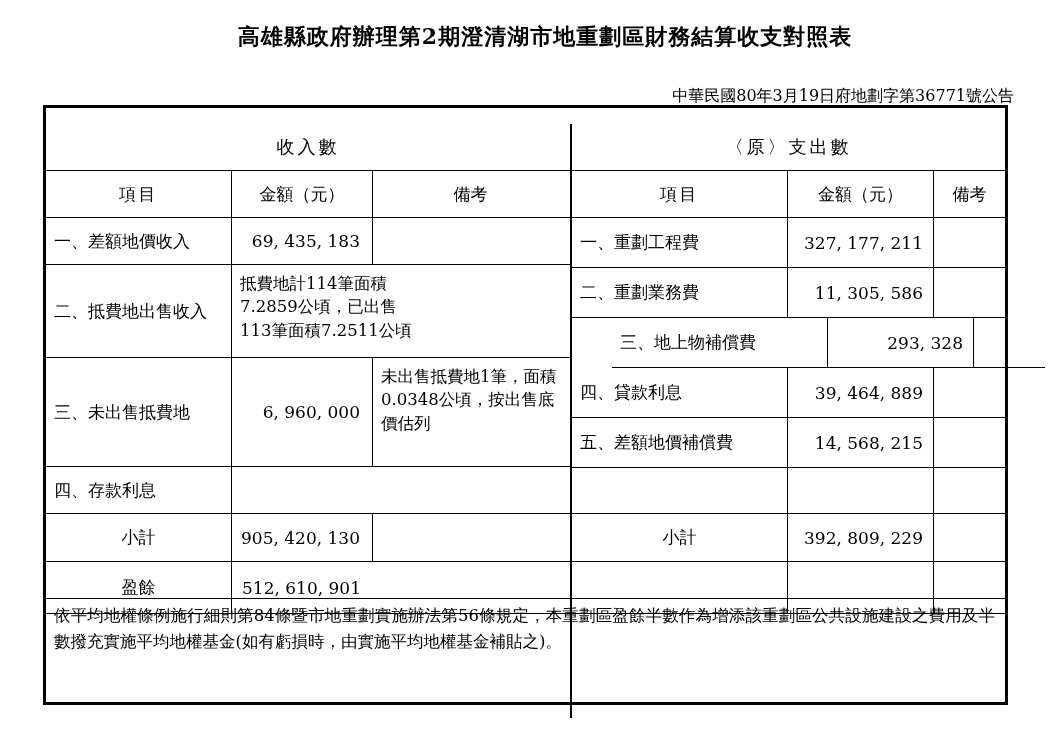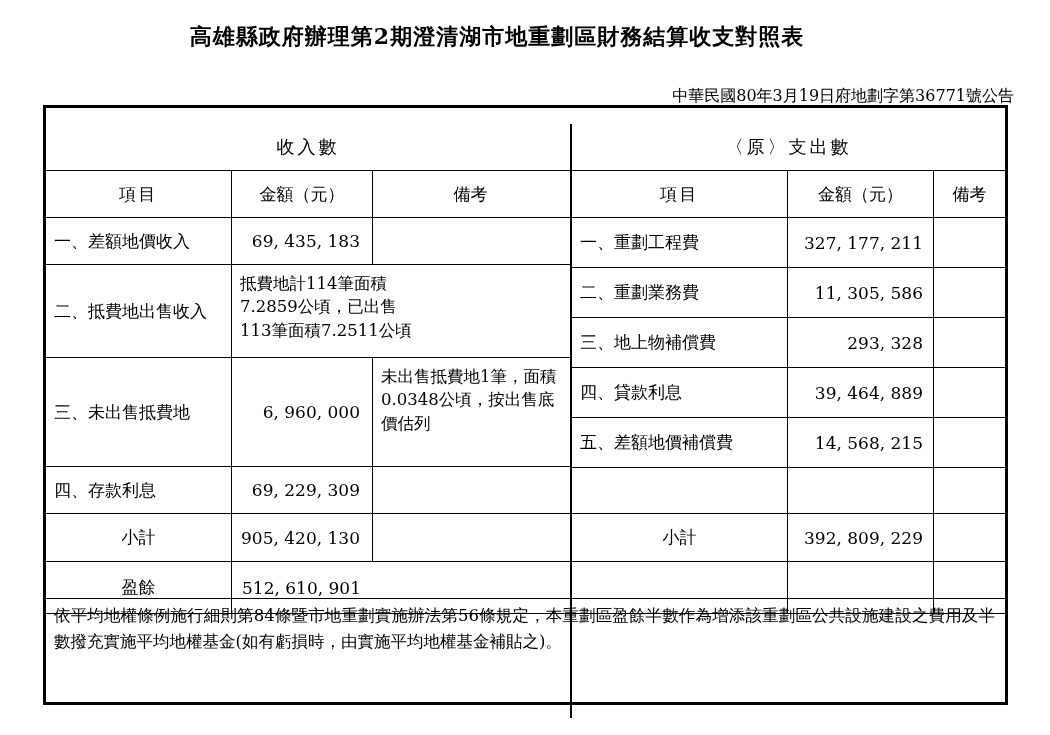--- a/index.html
+++ b/index.html
@@ -27,20 +27,21 @@
   .doc-title {
     position: absolute;
     left: 0;
     top: 22px;
     width: 994px;
     text-align: center;
     font-size: 22px;
     font-weight: bold;
     letter-spacing: 1px;
     white-space: nowrap;
+    padding-left: 48px;
   }
 
   
   .announce {
     position: absolute;
     right: 36px;
     top: 86px;
     font-size: 16px;
     white-space: nowrap;
   }
@@ -169,21 +170,20 @@
       <div class="row" style="top:234px; height:109px;">
         <div class="cell vline c-item-l">三、未出售抵費地</div>
         <div class="cell vline c-amt-l">6, 960, 000</div>
         <div class="cell c-rem-l" style="align-items:flex-start;padding-top:7px;">
           <span class="remark-text">未出售抵費地1筆，面積0.0348公頃，按出售底價估列</span>
         </div>
       </div>
 
       <div class="row" style="top:343px; height:47px;">
         <div class="cell vline c-item-l">四、存款利息</div>
-        <div class="cell vline c-amt-l">69, 229, 309</div>
         <div class="cell c-rem-l"></div>
       </div>
 
       <div class="row" style="top:390px; height:48px;">
         <div class="cell vline center c-item-l">小計</div>
         <div class="cell vline c-amt-l">905, 420, 130</div>
         <div class="cell c-rem-l"></div>
       </div>
 
       <div class="row" style="top:438px; height:52px;">
@@ -210,21 +210,21 @@
         <div class="cell vline c-amt-r">327, 177, 211</div>
         <div class="cell c-rem-r"></div>
       </div>
 
       <div class="row" style="top:144px; height:50px;">
         <div class="cell vline c-item-r">二、重劃業務費</div>
         <div class="cell vline c-amt-r">11, 305, 586</div>
         <div class="cell c-rem-r"></div>
       </div>
 
-      <div class="row" style="top:194px; height:50px;">
+      <div class="row" style="top:194px; height:50px;margin-left:40px;">
         <div class="cell vline c-item-r">三、地上物補償費</div>
         <div class="cell vline c-amt-r">293, 328</div>
         <div class="cell c-rem-r"></div>
       </div>
 
       <div class="row" style="top:244px; height:50px;">
         <div class="cell vline c-item-r">四、貸款利息</div>
         <div class="cell vline c-amt-r">39, 464, 889</div>
         <div class="cell c-rem-r"></div>
       </div>

